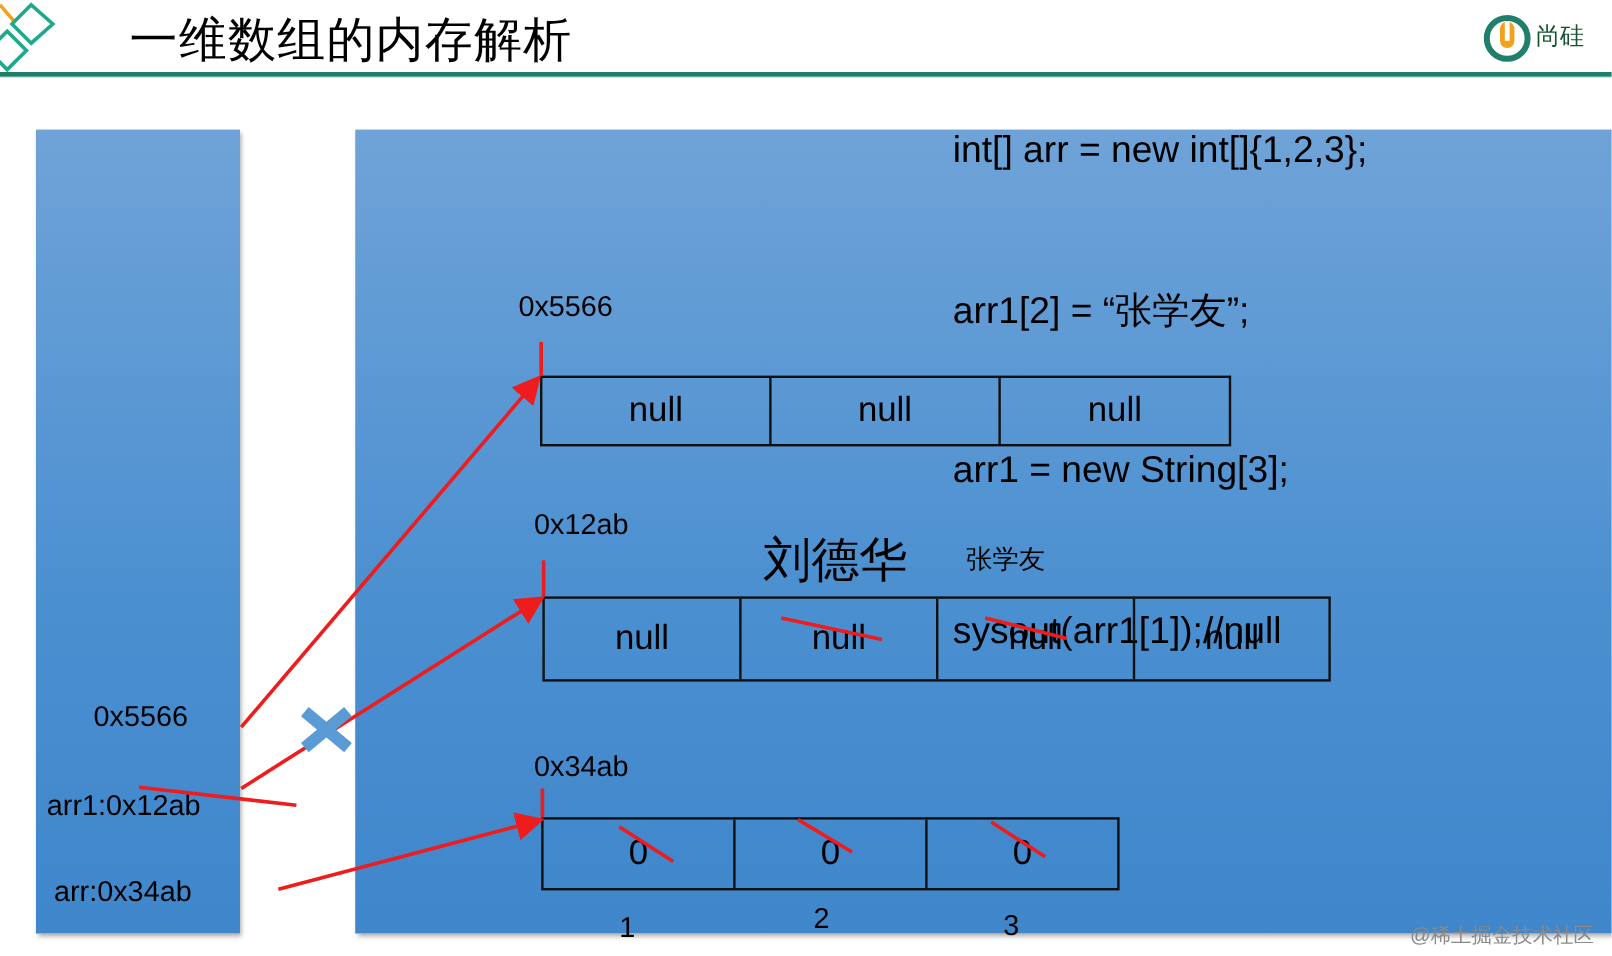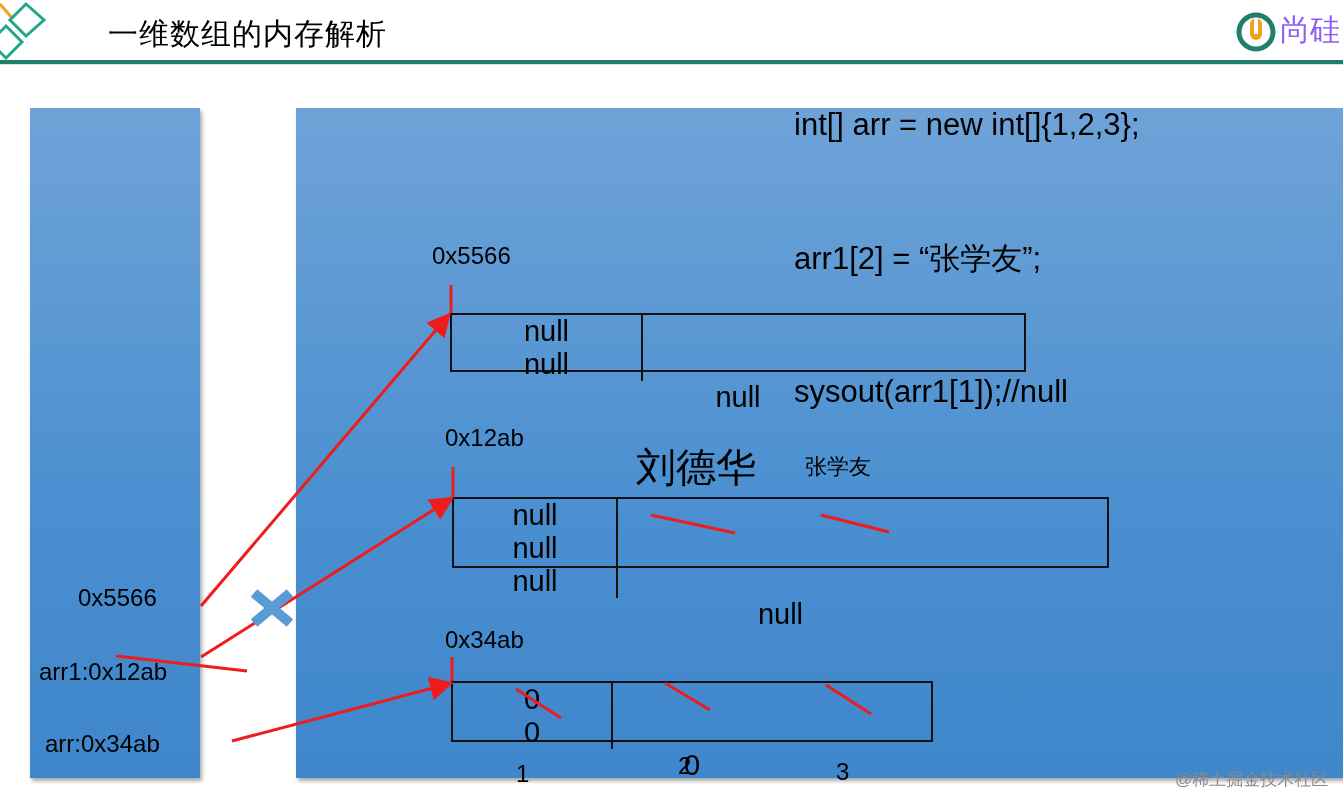--- a/index.html
+++ b/index.html
@@ -4,21 +4,21 @@
   <style>
     html, body { margin: 0; padding: 0; }
     body {
       width: 1343px; height: 797px; position: relative; overflow: hidden;
       background: #ffffff;
       font-family: "Liberation Sans", "DejaVu Sans", sans-serif;
       color: #000;
     }
     .abs { position: absolute; }
     .title {
-      left: 108px; top: 2px; font-size: 30px; line-height: 64px;
+      left: 108px; top: 2px; font-size: 40px; line-height: 64px;
       font-family: "DejaVu Sans", sans-serif; letter-spacing: 1px;
     }
     .header-rule {
       left: 0; top: 60px; width: 1343px; height: 4px; background: #1f7f6b;
     }
     .header-rule2 {
       left: 0; top: 64px; width: 1343px; height: 1px; background: #cfe6df;
     }
     .stack-panel {
       left: 30px; top: 108px; width: 170px; height: 670px;
@@ -26,23 +26,23 @@
       box-shadow: 2px 3px 4px rgba(0,0,0,0.35);
     }
     .heap-panel {
       left: 296px; top: 108px; width: 1047px; height: 670px;
       background: linear-gradient(180deg, #6fa3d8 0%, #4a8fd0 60%, #3f86cb 100%);
       box-shadow: 2px 3px 4px rgba(0,0,0,0.35);
     }
     .code {
       left: 794px; top: 14px; font-size: 31px; line-height: 44.5px; white-space: pre;
     }
-    .logo-text { left: 1280px; top: 10px; font-size: 30px; color: #8b5cf6; font-family: "DejaVu Sans", sans-serif; line-height: 40px; white-space: nowrap; }
+    .logo-text { left: 1280px; top: 10px; font-size: 20px; color: #14532d; font-family: "DejaVu Sans", sans-serif; line-height: 40px; white-space: nowrap; }
     .label { font-size: 24px; line-height: 36px; white-space: nowrap; }
-    .arr-row { display: flex; border: 2px solid #111; box-sizing: border-box; flex-direction: column; }
+    .arr-row { display: flex; border: 2px solid #111; box-sizing: border-box; }
     .cell {
       border-right: 2px solid #111; box-sizing: border-box;
       display: flex; align-items: center; justify-content: center;
       font-size: 29px; position: relative;
     }
     .cell:last-child { border-right: none; }
     .watermark { left: 1175px; top: 768px; font-size: 17px; color: #8a8a8a; white-space: nowrap; }
     svg.overlay { position: absolute; left: 0; top: 0; pointer-events: none; }
   </style>
 </head>
@@ -63,20 +63,21 @@
 <svg class="abs" style="left:1236px;top:12px" width="40" height="40" viewBox="0 0 40 40">
   <circle cx="20" cy="20" r="17" fill="none" stroke="#1f7f6b" stroke-width="5"></circle>
   <rect x="14" y="6" width="12" height="22" rx="6" fill="#f0a21a"></rect>
   <rect x="18" y="6" width="4" height="16" fill="#ffffff"></rect>
 </svg>
 <div class="abs logo-text">尚硅</div>
 
 <div class="abs code">
   <div>int[] arr = new int[]{1,2,3};</div>
   <div>arr1[2] = “张学友”;</div>
+  <div>arr1 = new String[3];</div>
   <div>sysout(arr1[1]);//null</div>
 </div>
 
 <div class="abs label" style="left:78px;top:580px">0x5566</div>
 <div class="abs label" style="left:39px;top:654px">arr1:0x12ab</div>
 <div class="abs label" style="left:45px;top:726px">arr:0x34ab</div>
 
 <div class="abs label" style="left:432px;top:238px">0x5566</div>
 <div class="abs arr-row" style="left:450px;top:313px;width:576px;height:59px">
   <div class="cell" style="width:191px">null</div>

